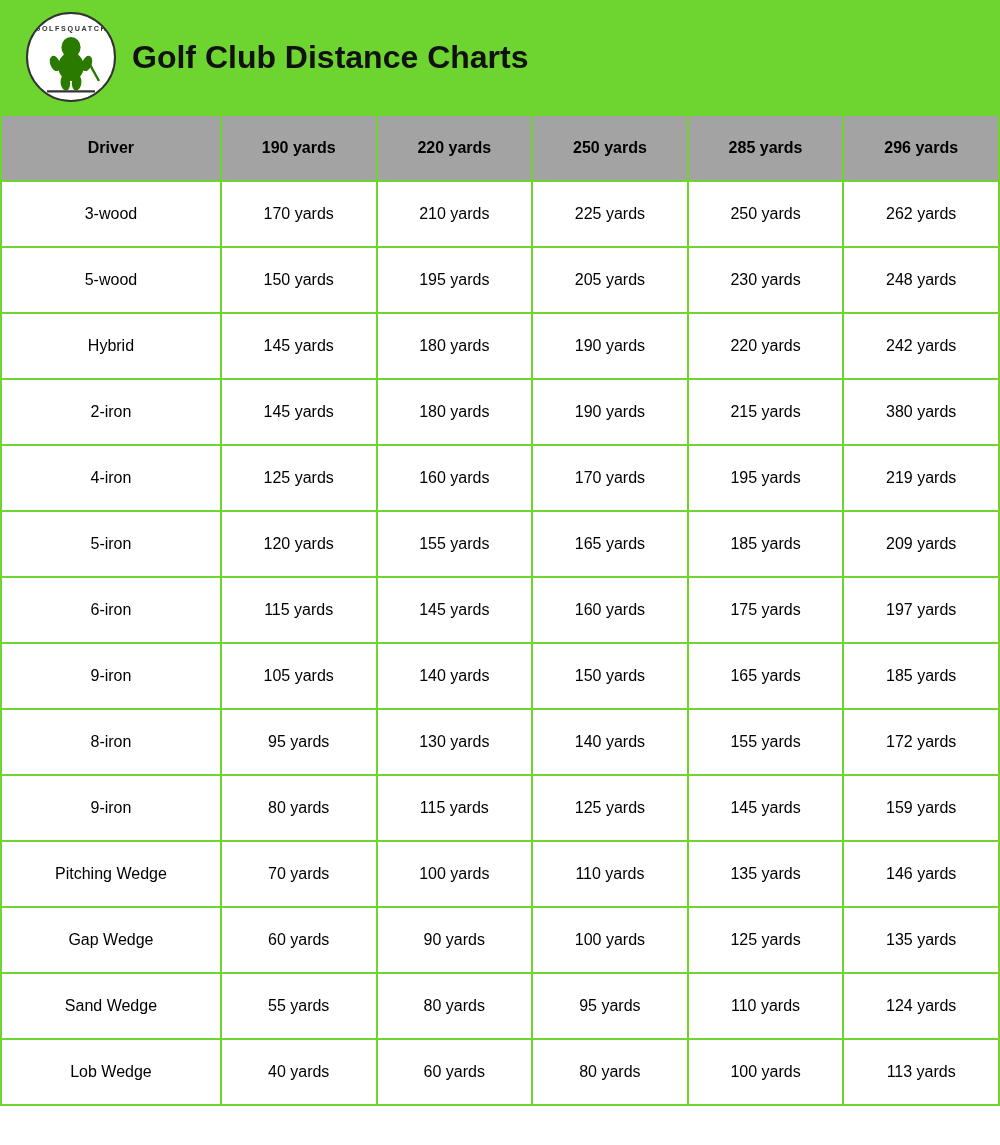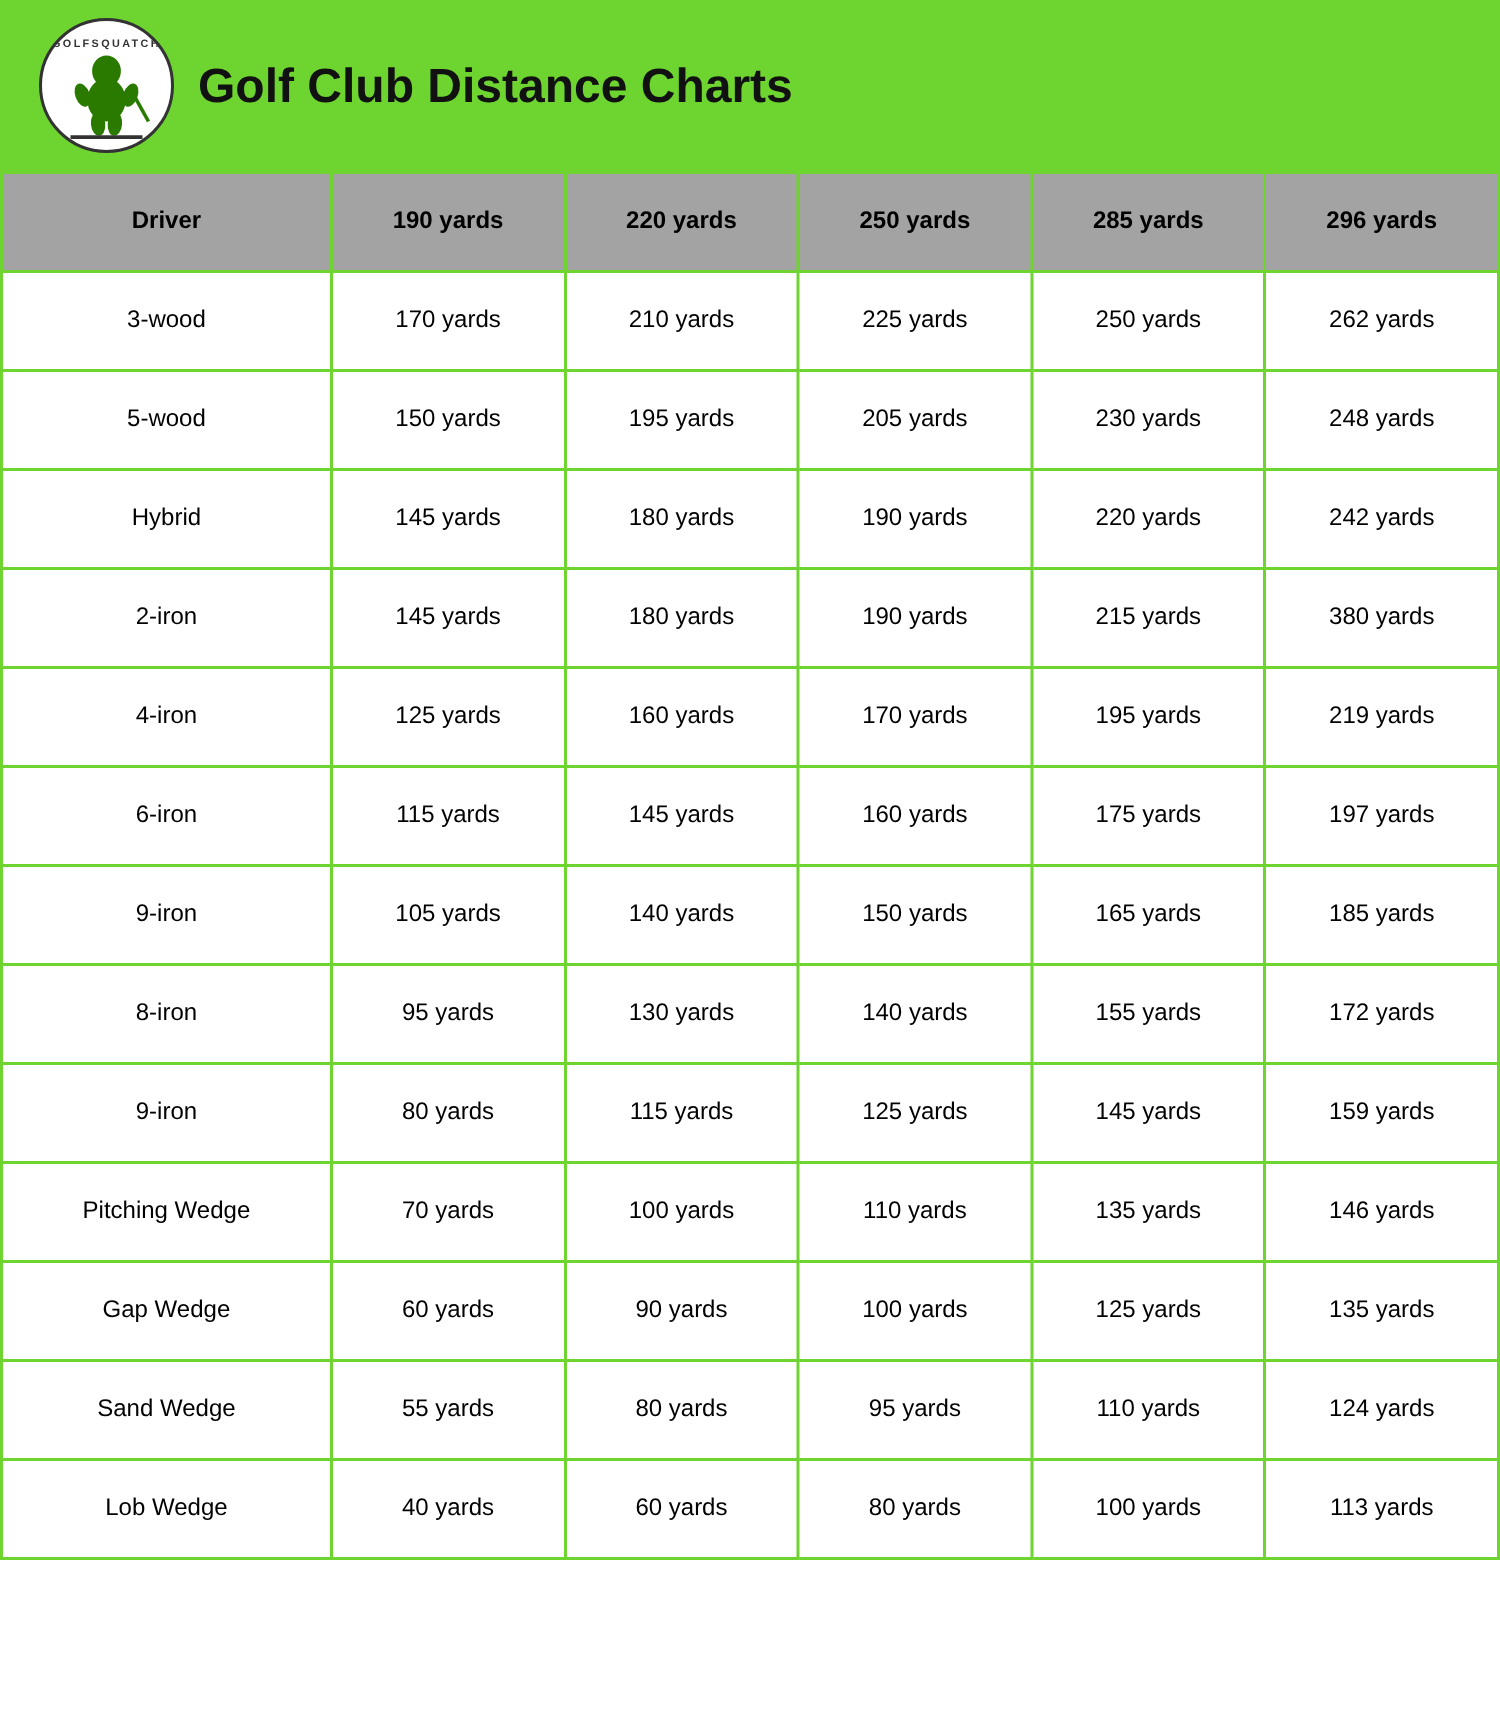--- a/index.html
+++ b/index.html
@@ -173,20 +173,28 @@
         </tr>
         <tr>
           <td>4-iron</td>
           <td>125 yards</td>
           <td>160 yards</td>
           <td>170 yards</td>
           <td>195 yards</td>
           <td>219 yards</td>
         </tr>
         <tr>
+          <td>5-iron</td>
+          <td>120 yards</td>
+          <td>155 yards</td>
+          <td>165 yards</td>
+          <td>185 yards</td>
+          <td>209 yards</td>
+        </tr>
+        <tr>
           <td>6-iron</td>
           <td>115 yards</td>
           <td>145 yards</td>
           <td>160 yards</td>
           <td>175 yards</td>
           <td>197 yards</td>
         </tr>
         <tr>
           <td>9-iron</td>
           <td>105 yards</td>

